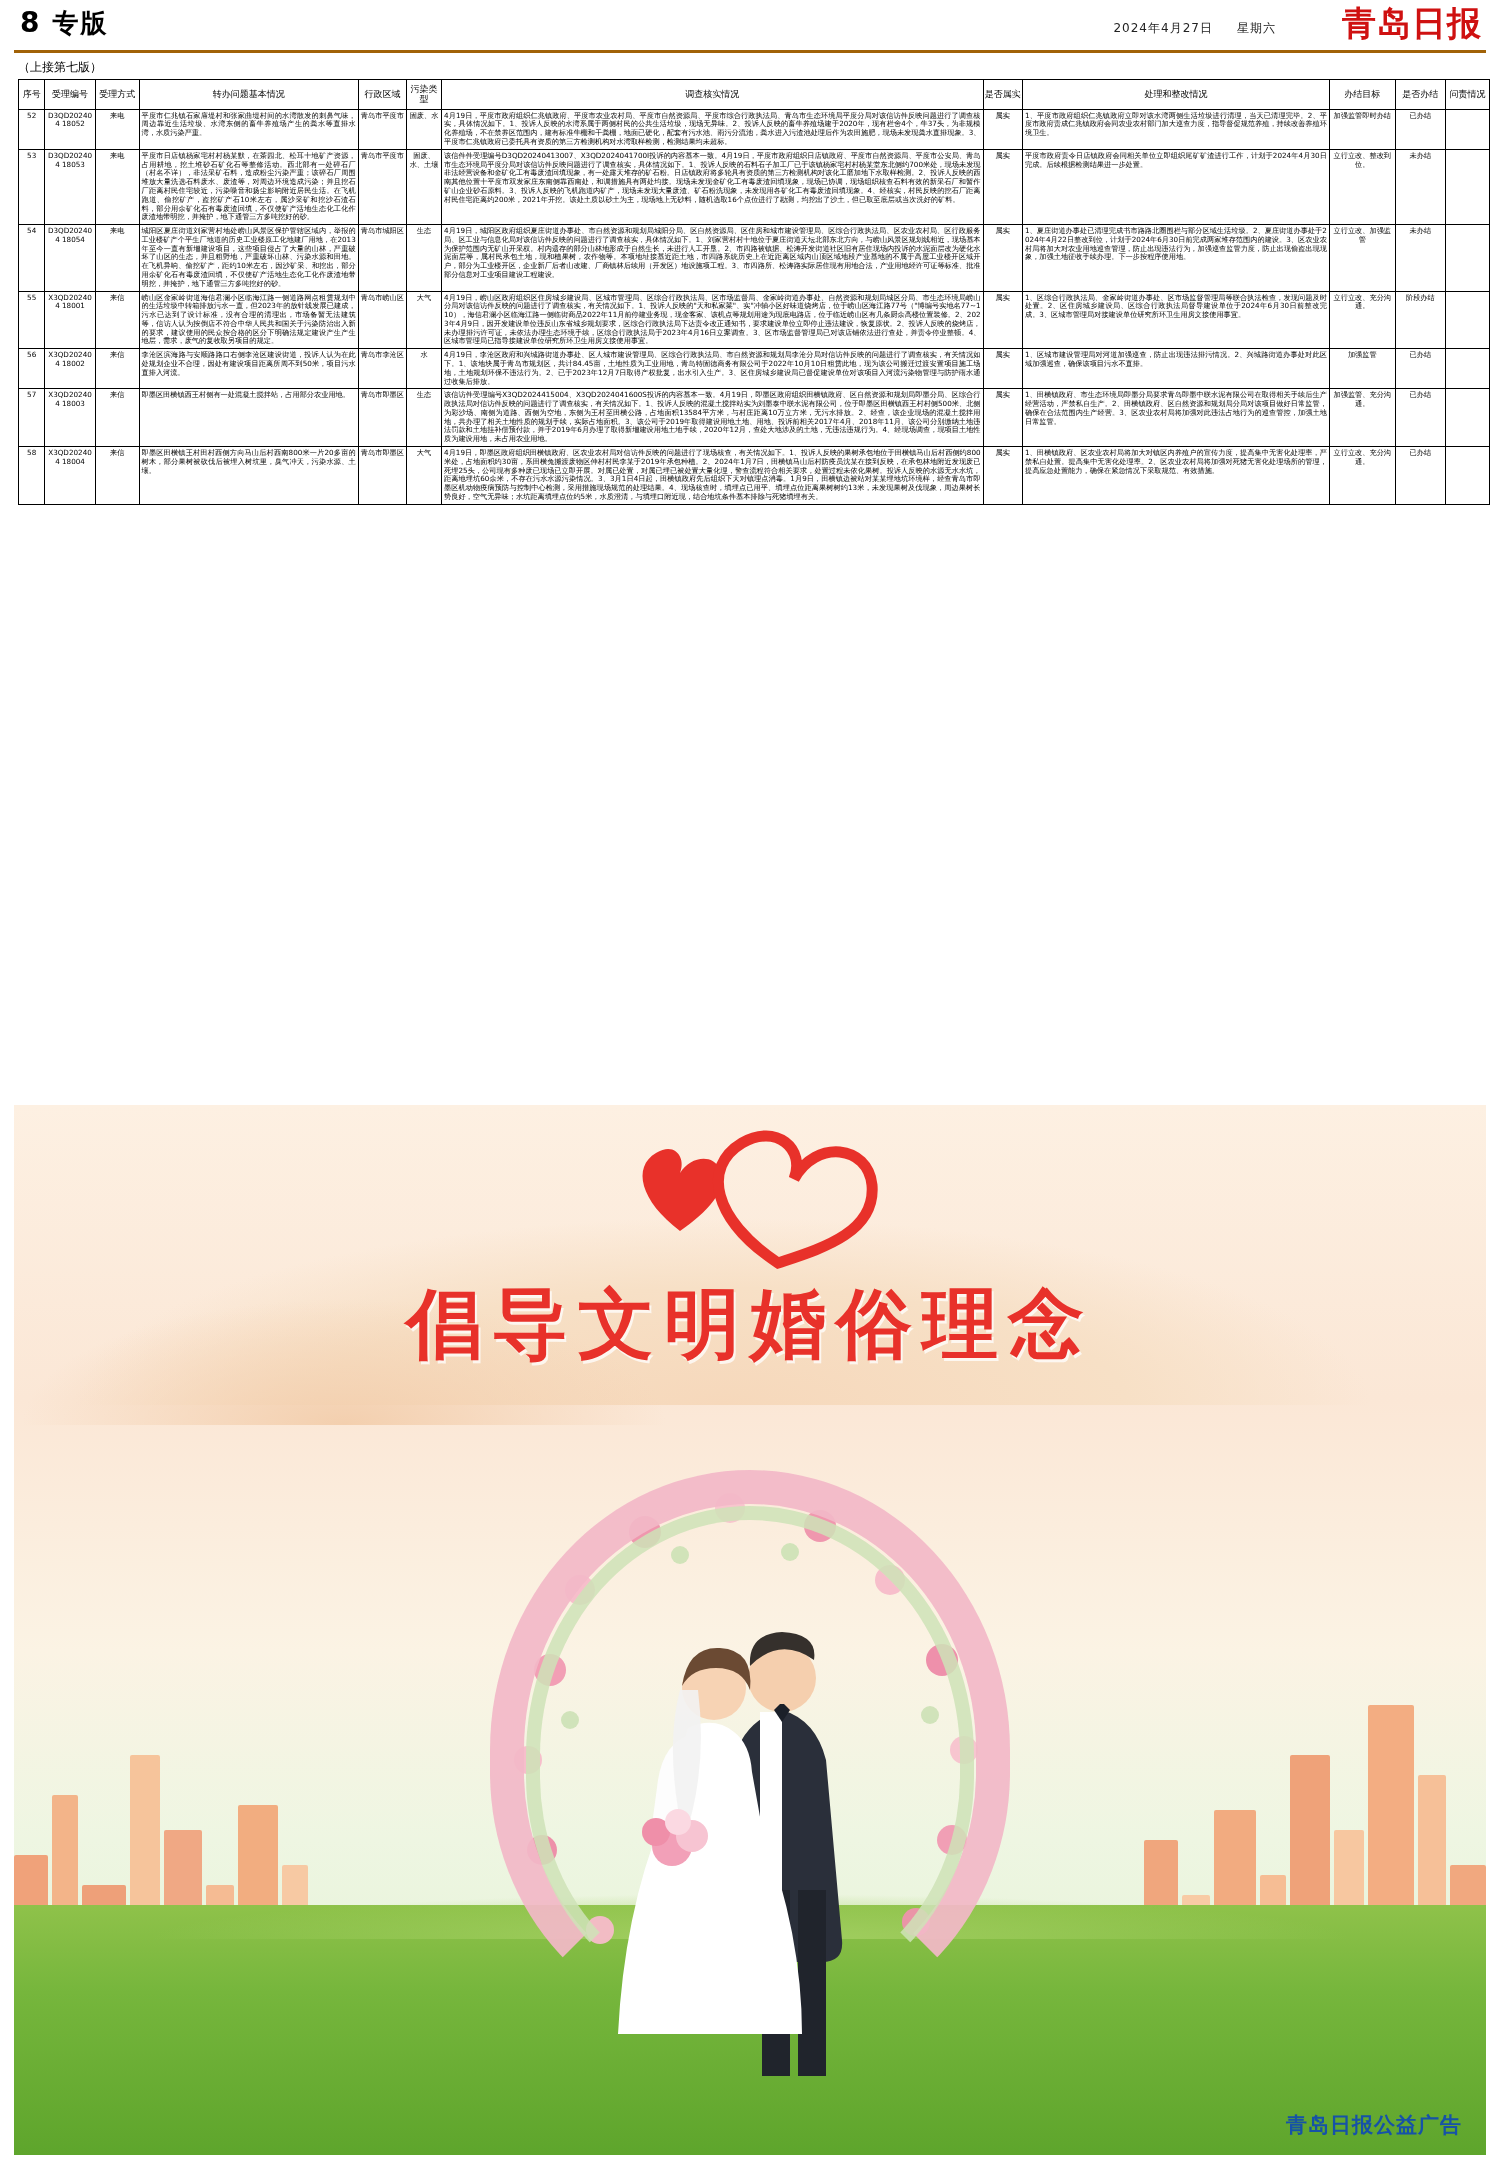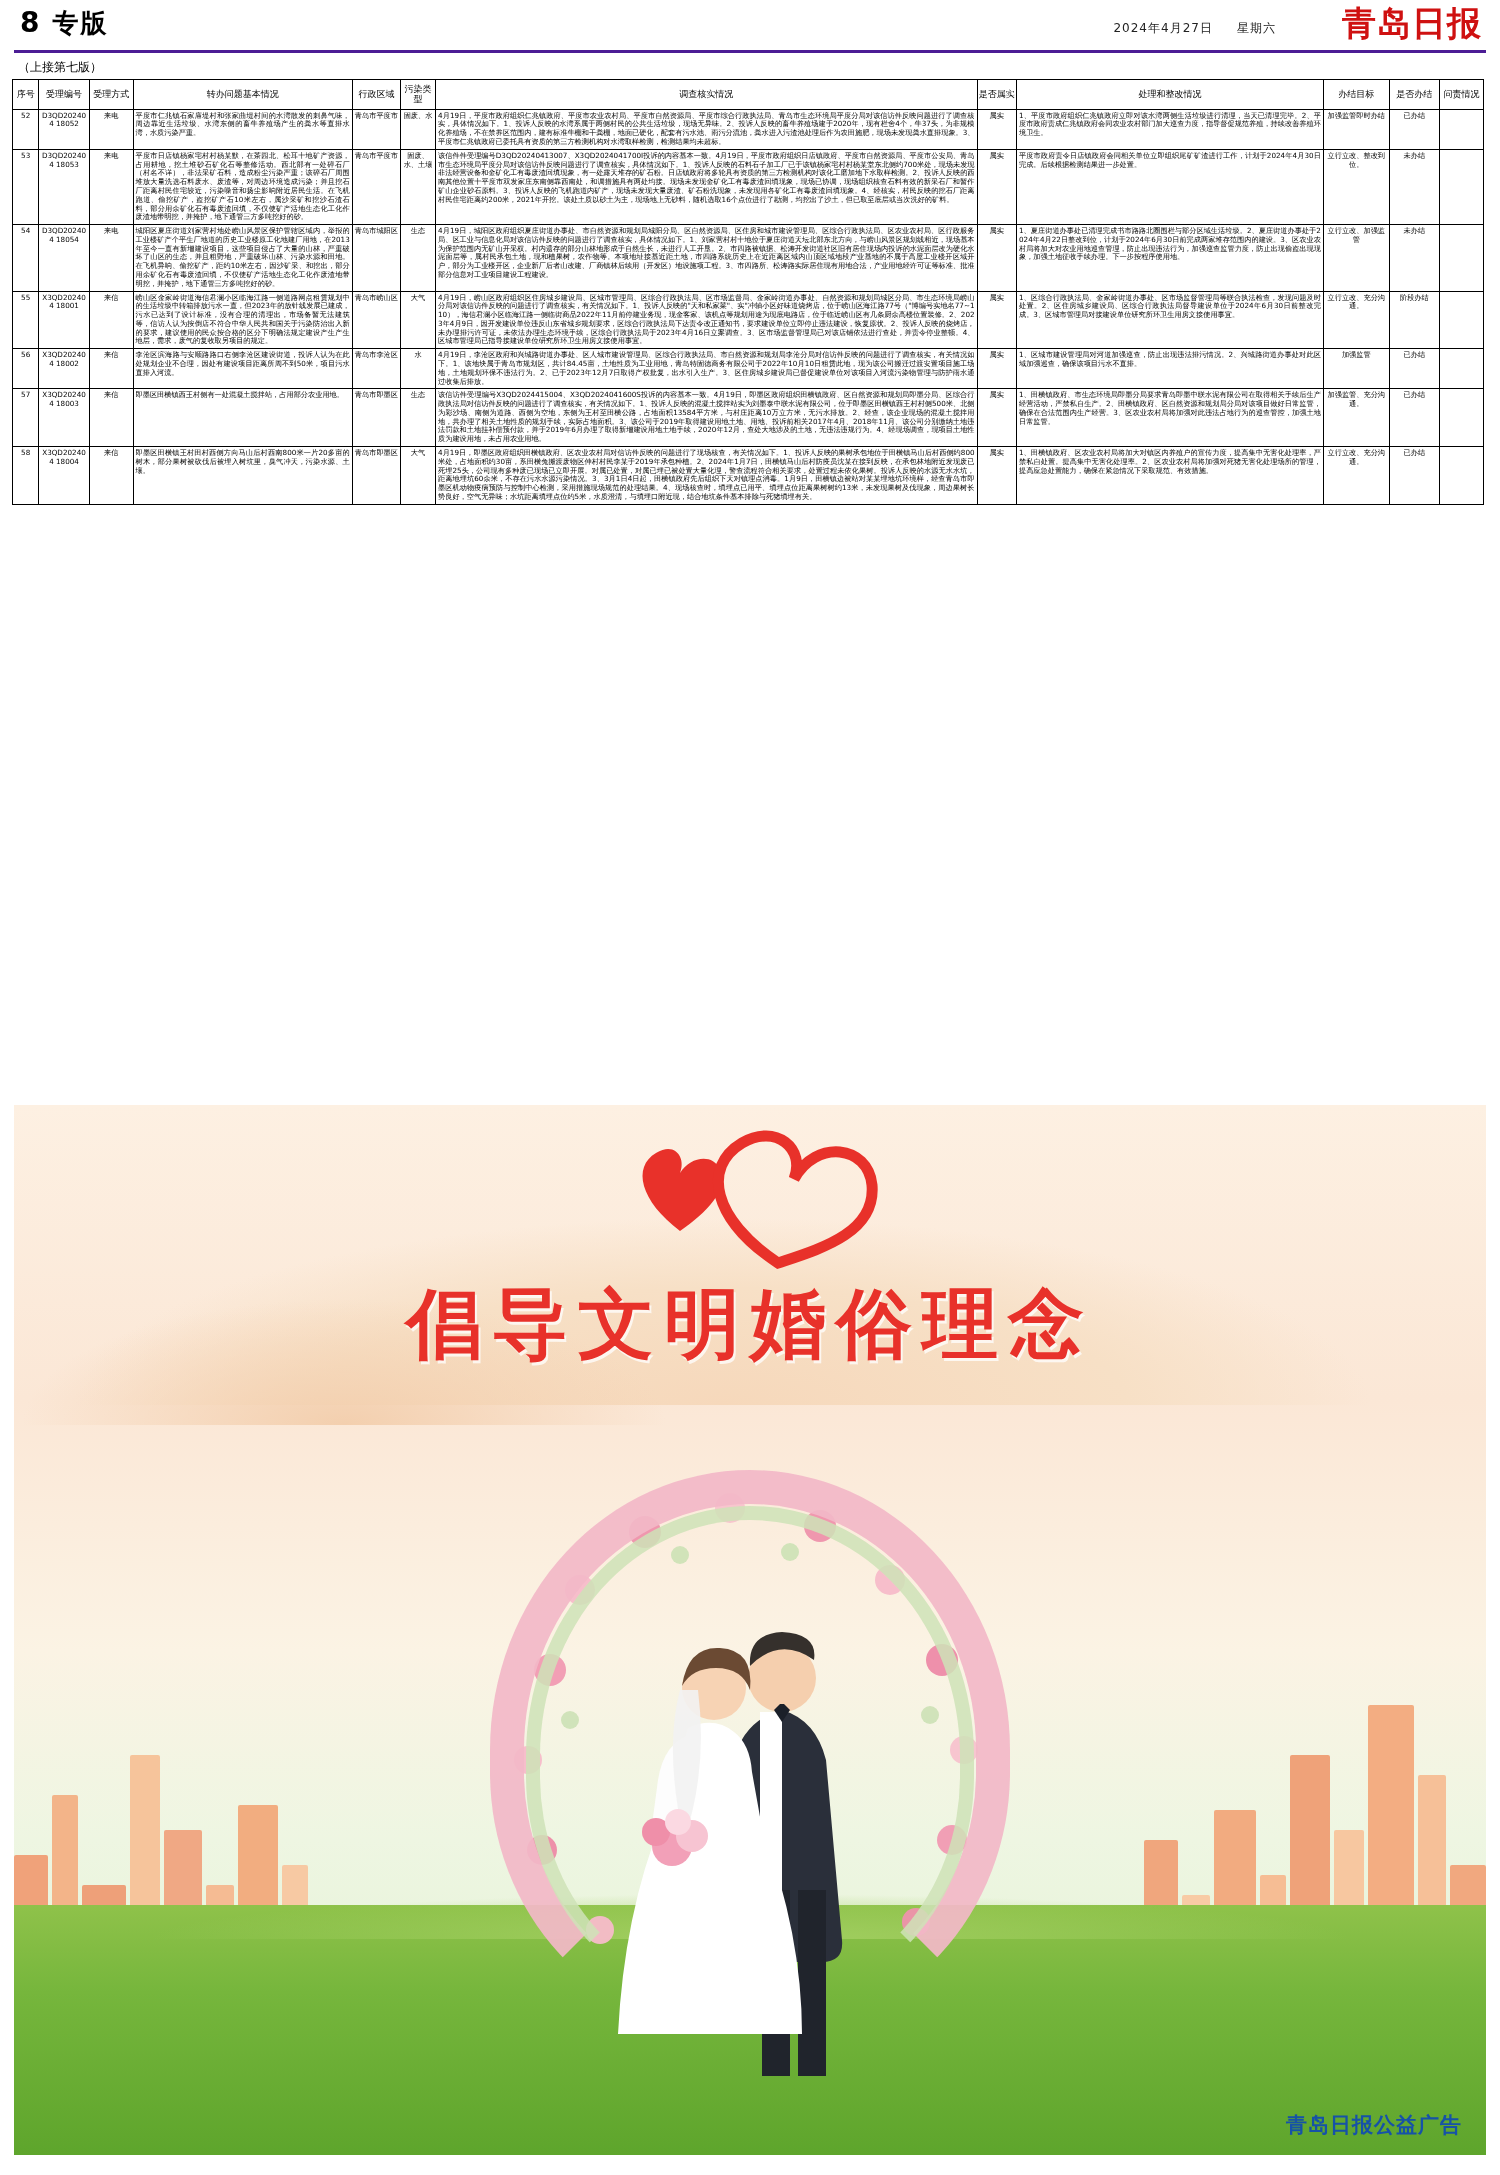--- a/index.html
+++ b/index.html
@@ -7,21 +7,21 @@
     width:1500px;
     background:#ffffff;
     font-family:"DejaVu Sans","Liberation Sans",sans-serif;
     color:#000;
   }
   .page{width:1500px;height:2175px;position:relative;overflow:hidden;}
 
   
   .masthead{
     position:relative;height:44px;margin:6px 14px 0 14px;
-    border-bottom:3px solid #4c1d95;
+    border-bottom:3px solid #a16207;
   }
   .folio{
     position:absolute;left:6px;top:0;font-size:26px;font-weight:bold;
     letter-spacing:2px;
   }
   .folio .num{font-size:28px;}
   .masthead-date{
     position:absolute;right:210px;top:14px;font-size:12px;color:#222;
     letter-spacing:1px;
     margin-left:28px;
@@ -31,21 +31,21 @@
     color:#cf1111;font-weight:bold;font-size:34px;text-align:right;
     line-height:42px;letter-spacing:1px;
     font-family:"DejaVu Serif","Liberation Serif",serif;
   }
 
   .continued{
     margin:6px 0 3px 18px;font-size:12px;
   }
 
   
-  .tbl-wrap{padding:0 12px;}
+  .tbl-wrap{padding:0 18px;}
   table.main{
     width:1472px;border-collapse:collapse;table-layout:fixed;
     border:1px solid #000;
   }
   table.main th,table.main td{
     border:1px solid #000;
     vertical-align:top;
     padding:2px 2px;
     font-size:7.2px;
     line-height:1.22;

